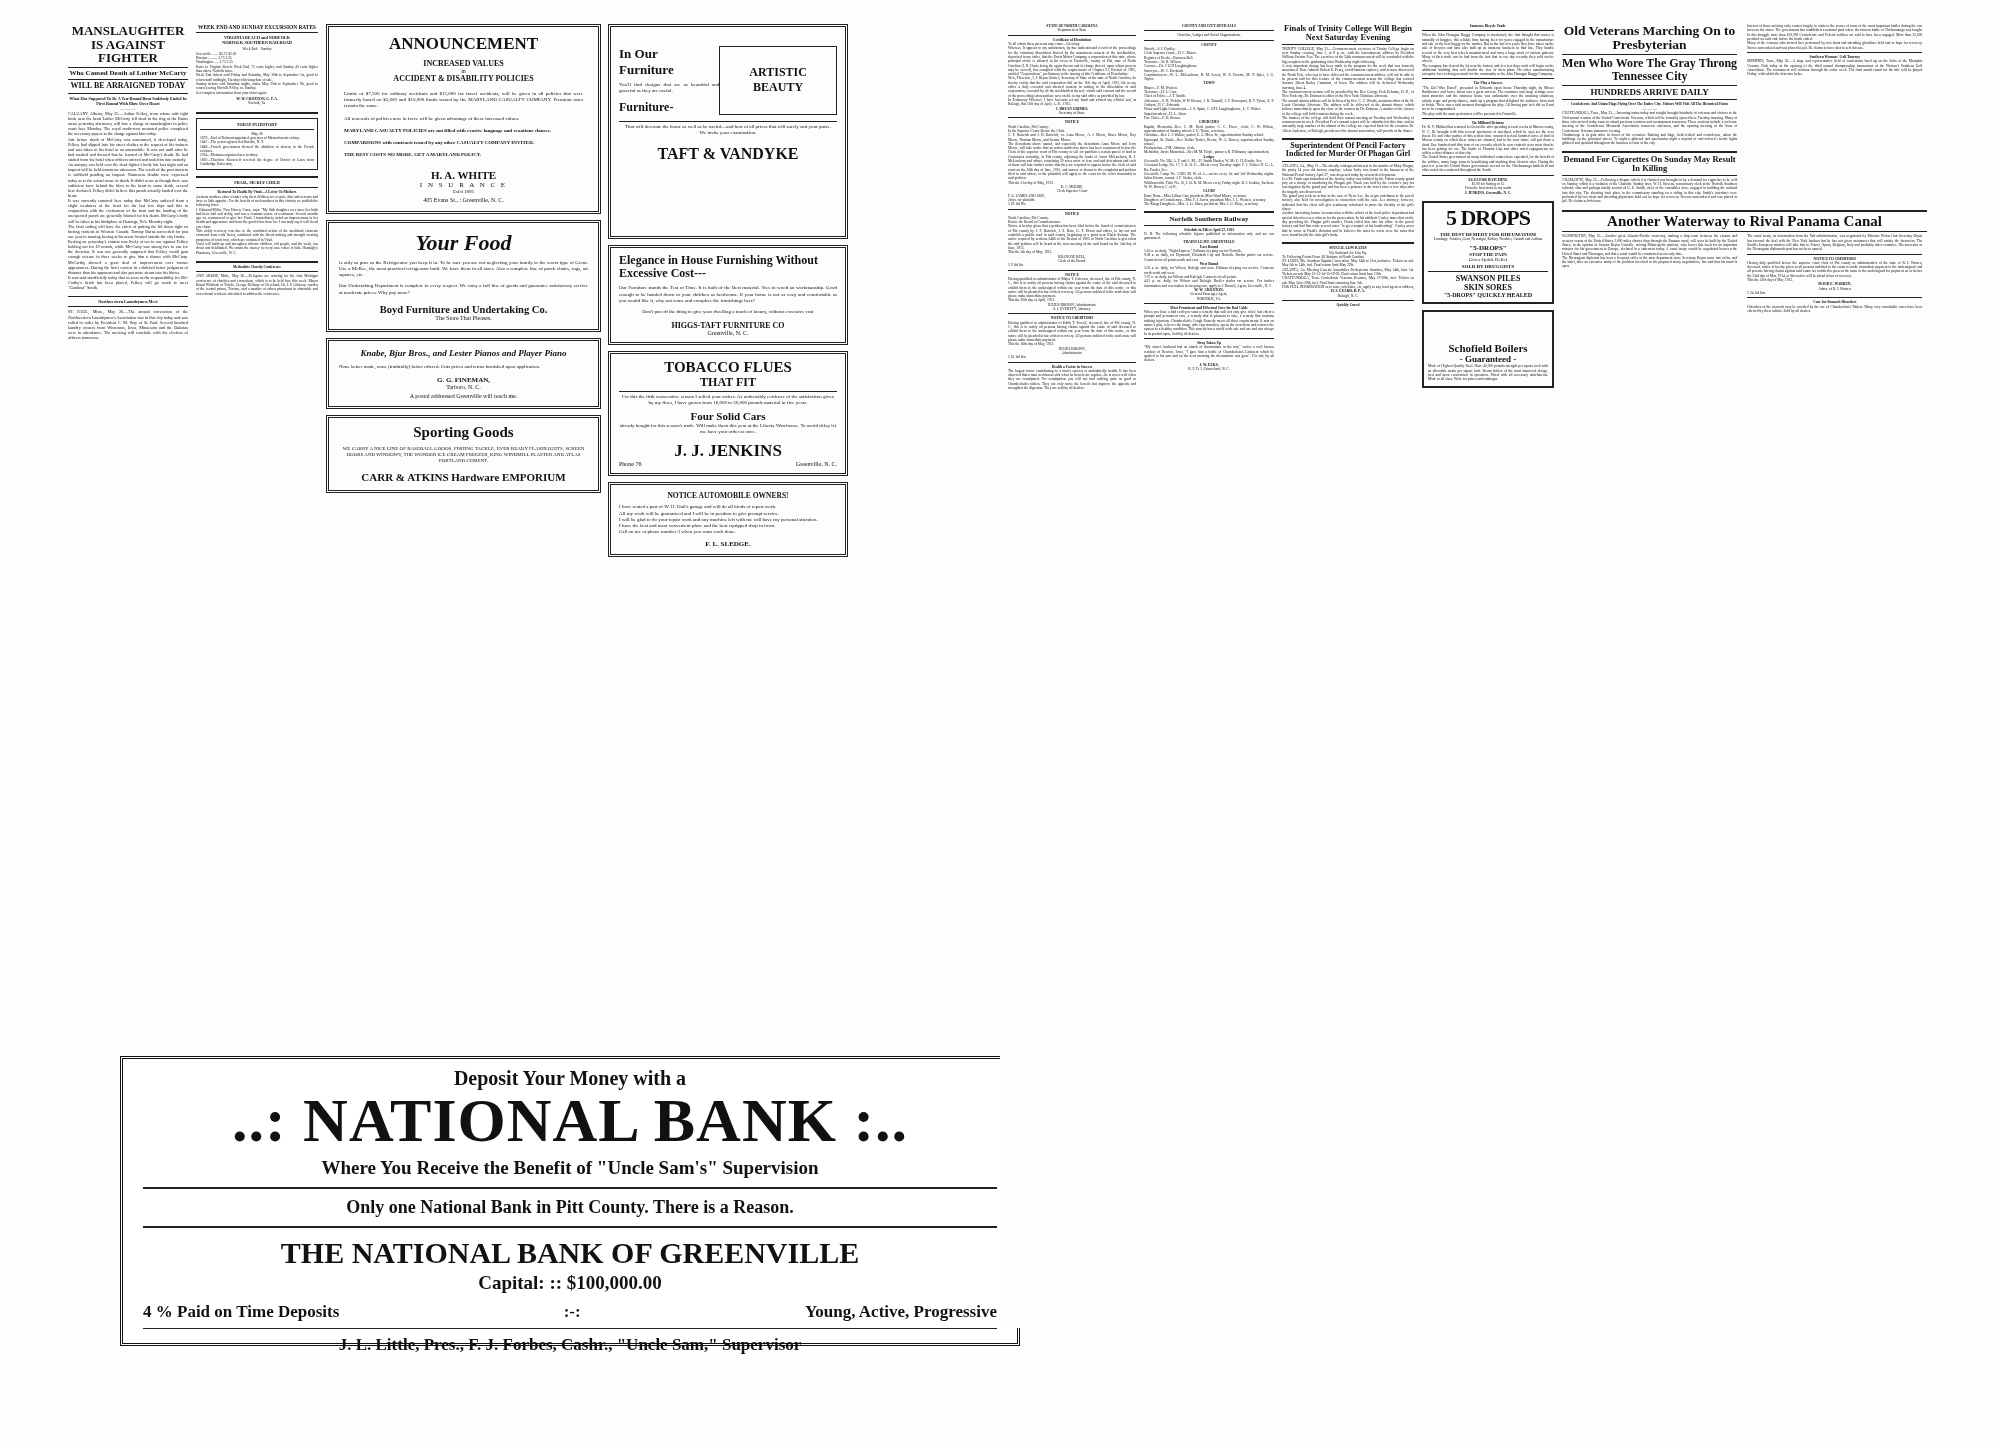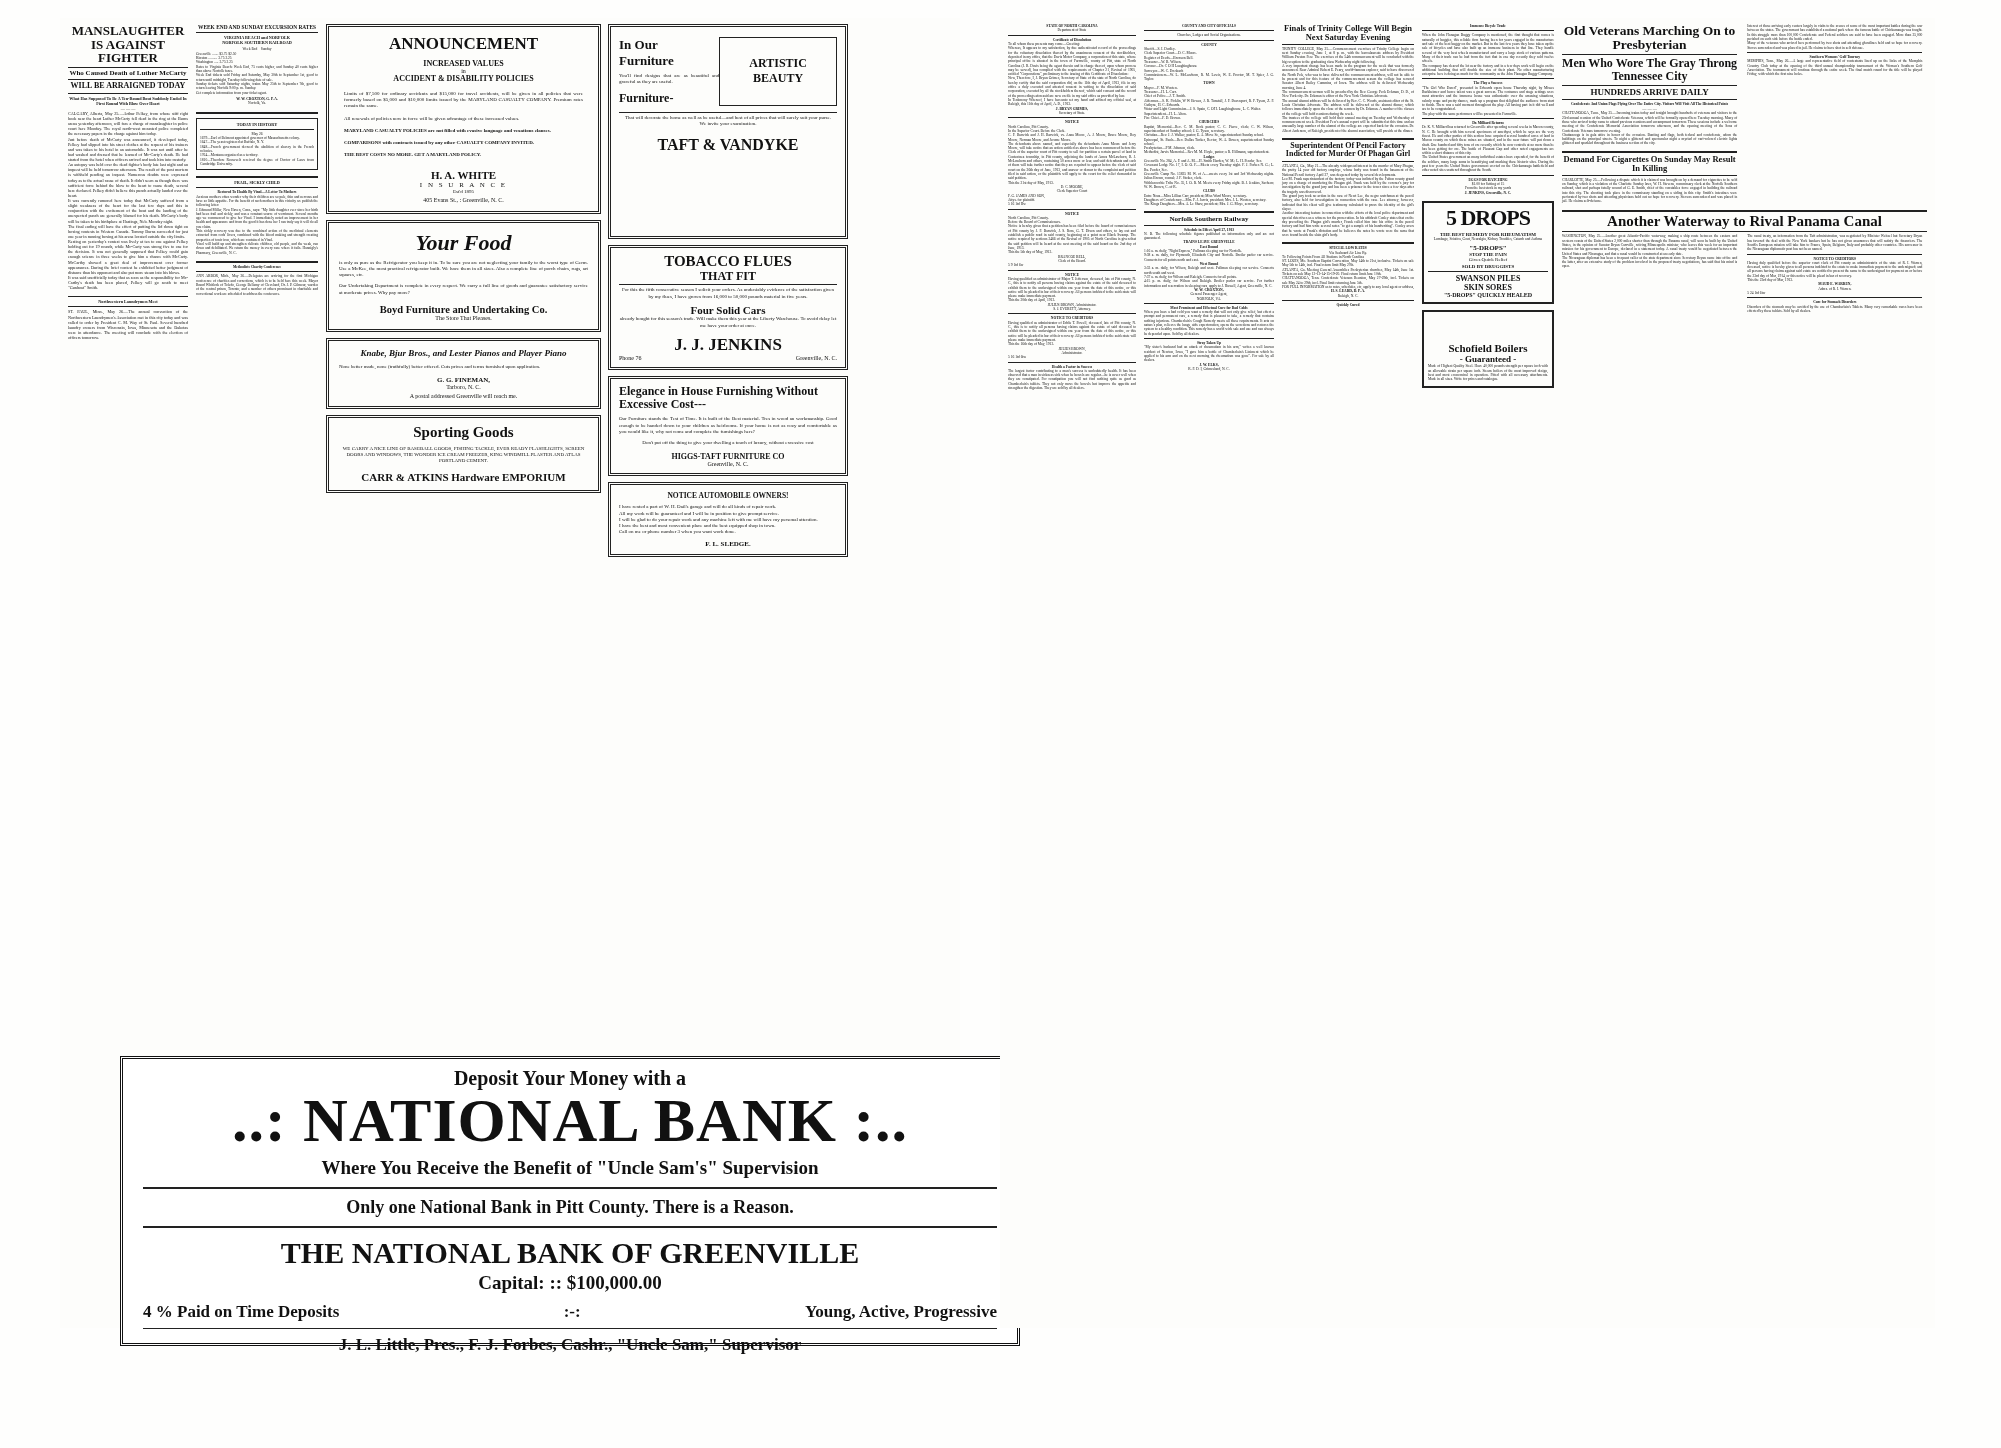--- a/index.html
+++ b/index.html
@@ -132,59 +132,59 @@
       </div>
 
       <div class="box3" style="padding:7px 10px;margin-top:6px;">
         <div class="adtitle" style="font-size:15px;">Sporting Goods</div>
         <div class="tiny6 center" style="margin-top:5px;">WE CARRY A NICE LINE OF BASEBALL GOODS, FISHING TACKLE, EVER READY FLASHLIGHTS, SCREEN DOORS AND WINDOWS, THE WONDER ICE CREAM FREEZER, KING WINDMILL PLASTER AND ATLAS PORTLAND CEMENT.</div>
         <div class="center b" style="font-size:11px;margin-top:7px;">CARR &amp; ATKINS Hardware EMPORIUM</div>
       </div>
     </div>
 
     <div class="col" style="left:548px;top:6px;width:240px;height:1010px;">
-      <div class="box3" style="padding:10px 8px;height:215px;">
+      <div class="box3" style="padding:19px 8px;height:215px;">
         <div style="display:flex;">
           <div style="width:46%;">
             <div class="b" style="font-size:13px;">In Our</div>
             <div class="b" style="font-size:13px;">Furniture</div>
             <div class="mini" style="font-size:5px;margin-top:4px;">You'll find designs that are as beautiful and graceful as they are useful.</div>
             <div class="b" style="font-size:12px;margin-top:6px;">Furniture-</div>
           </div>
           <div style="width:54%;" class="box">
             <div class="center b" style="font-size:12px;margin-top:18px;font-family:'Liberation Serif',serif;">ARTISTIC</div>
             <div class="center b" style="font-size:12px;">BEAUTY</div>
           </div>
         </div>
         <div class="rule" style="margin-top:6px;"></div>
         <div class="tiny6 center">That will decorate the home as well as be useful—and best of all prices that will surely suit your purse.</div>
         <div class="tiny6 center">We invite your examination.</div>
         <div class="center b" style="font-size:16px;margin-top:8px;">TAFT &amp; VANDYKE</div>
       </div>
 
       <div class="box3" style="padding:6px 8px;margin-top:6px;">
+        <div class="b" style="font-size:12px;line-height:1.1;">Elegance in House Furnishing Without Excessive Cost---</div>
+        <div class="tiny6" style="margin-top:5px;">Our Furniture stands the Test of Time. It is built of the Best material. Tres in wood an workmanship. Good enough to be handed down to your children as heirlooms. If your home is not as cozy and comfortable as you would like it, why not come and complete the furnishings here?</div>
+        <div class="tiny6 center" style="margin-top:5px;">Don't put off the thing to give your dwelling a touch of luxury, without excessive cost</div>
+        <div class="center b" style="font-size:8px;margin-top:6px;">HIGGS-TAFT FURNITURE CO</div>
+        <div class="center" style="font-size:6px;">Greenville, N. C.</div>
+      </div>
+
+      <div class="box3" style="padding:6px 8px;margin-top:6px;">
         <div class="adtitle" style="font-size:15px;">TOBACCO FLUES</div>
         <div class="adtitle" style="font-size:12px;">THAT FIT</div>
         <div class="rule"></div>
         <div class="tiny6 center">For this the fifth consecutive season I solicit your orders. As undeniably evidence of the satisfaction given by my flues, I have grown from 16,000 to 50,000 pounds material in five years.</div>
         <div class="adtitle" style="font-size:11px;margin-top:5px;">Four Solid Cars</div>
         <div class="tiny6 center">already bought for this season's trade. Will make them this year at the Liberty Warehouse. To avoid delay let me have your order at once.</div>
         <div class="center b" style="font-size:17px;margin-top:6px;">J. J. JENKINS</div>
         <div style="display:flex;justify-content:space-between;font-size:6px;">
           <span>Phone 76</span>
           <span>Greenville, N. C.</span>
         </div>
-      </div>
-
-      <div class="box3" style="padding:6px 8px;margin-top:6px;">
-        <div class="b" style="font-size:12px;line-height:1.1;">Elegance in House Furnishing Without Excessive Cost---</div>
-        <div class="tiny6" style="margin-top:5px;">Our Furniture stands the Test of Time. It is built of the Best material. Tres in wood an workmanship. Good enough to be handed down to your children as heirlooms. If your home is not as cozy and comfortable as you would like it, why not come and complete the furnishings here?</div>
-        <div class="tiny6 center" style="margin-top:5px;">Don't put off the thing to give your dwelling a touch of luxury, without excessive cost</div>
-        <div class="center b" style="font-size:8px;margin-top:6px;">HIGGS-TAFT FURNITURE CO</div>
-        <div class="center" style="font-size:6px;">Greenville, N. C.</div>
       </div>
 
       <div class="box3" style="padding:6px 8px;margin-top:6px;">
         <div class="center b" style="font-size:7.5px;">NOTICE AUTOMOBILE OWNERS!</div>
         <div class="tiny6" style="margin-top:4px;">I have rented a part of W. H. Dail's garage and will do all kinds of repair work.</div>
         <div class="tiny6">All my work will be guaranteed and I will be in position to give prompt service.</div>
         <div class="tiny6">I will be glad to do your repair work and any machine left with me will have my personal attention.</div>
         <div class="tiny6">I have the best and most convenient place and the best equipped shop in town.</div>
         <div class="tiny6">Call on me or phone number 3 when you want work done.</div>
         <div class="center b" style="font-size:7px;margin-top:4px;">F. L. SLEDGE.</div>

